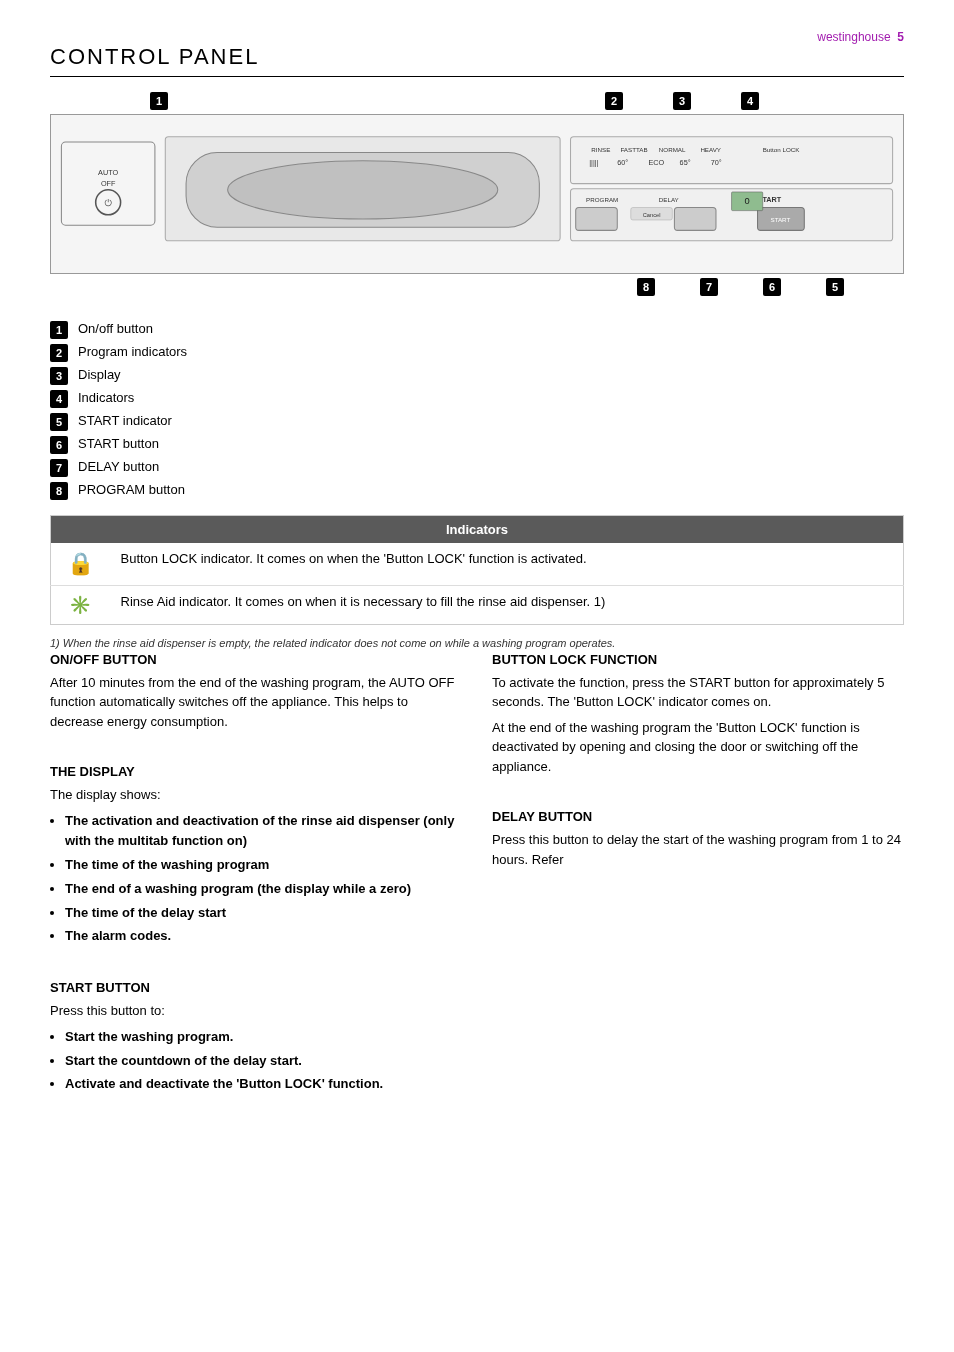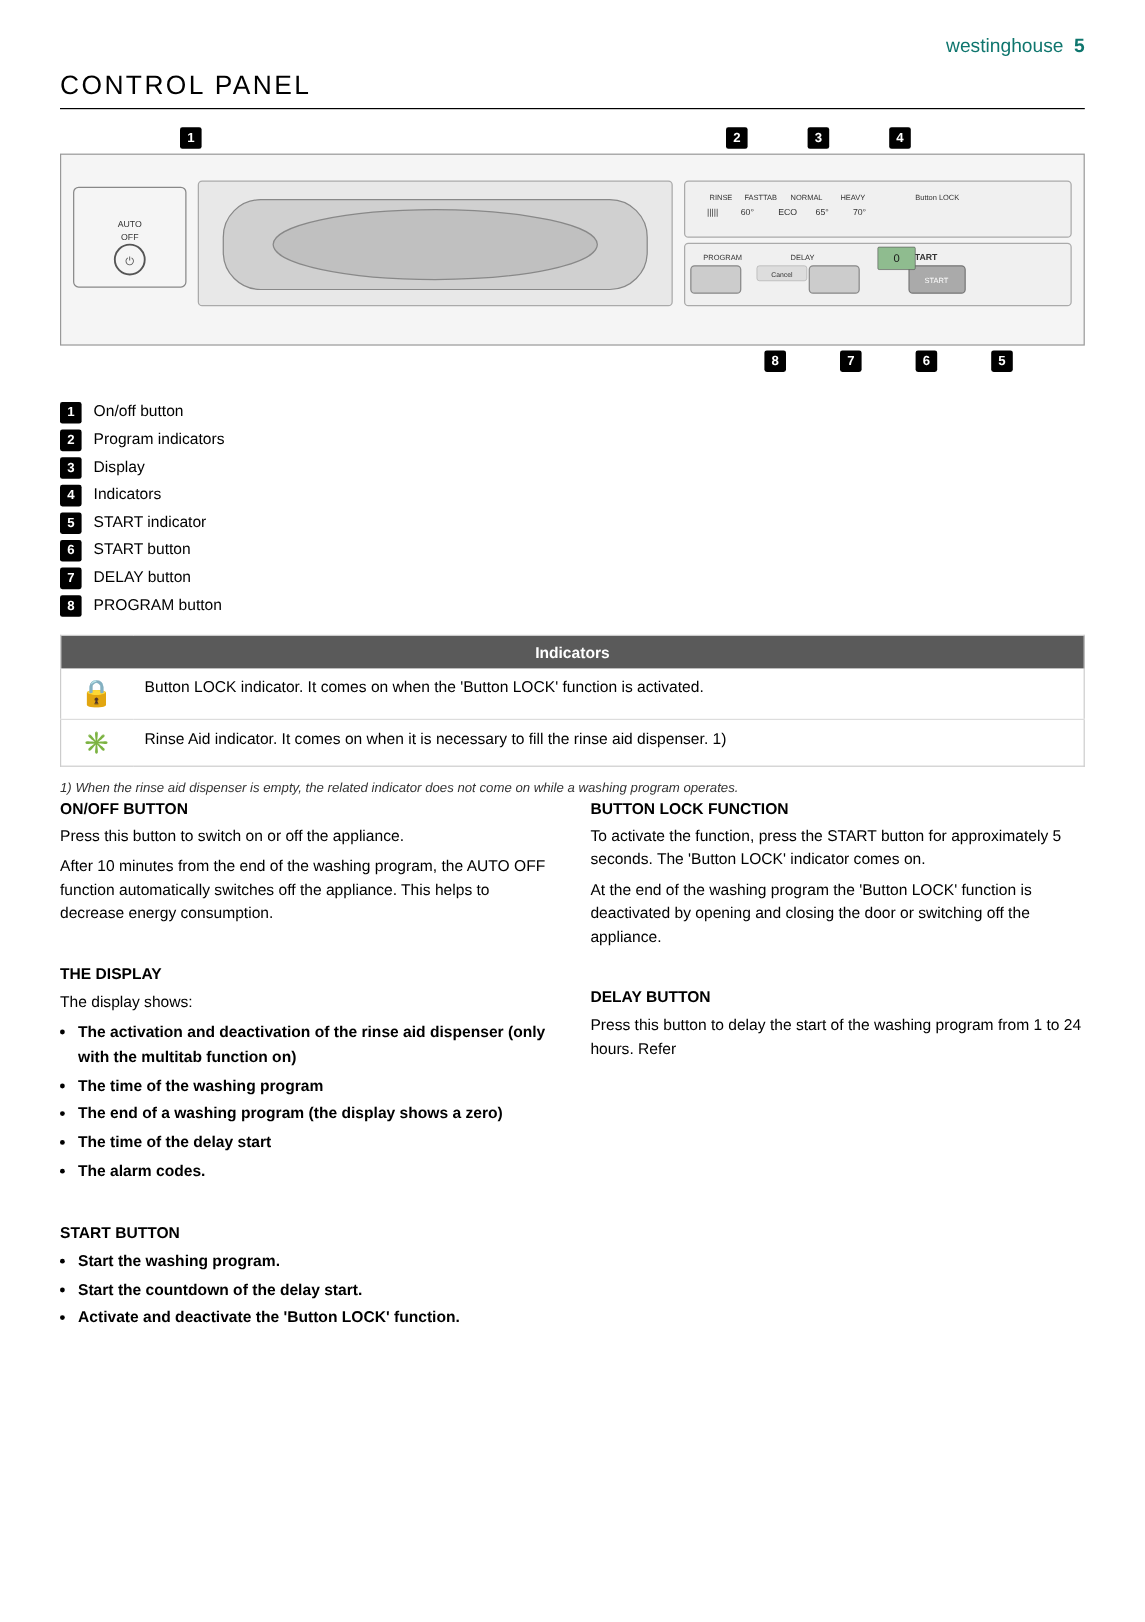--- a/index.html
+++ b/index.html
@@ -7,23 +7,22 @@
       font-family: Arial, sans-serif;
       font-size: 13px;
       background: #fff;
       color: #000;
       width: 954px;
       min-height: 1352px;
       padding: 30px 50px 40px 50px;
     }
     .page-header {
       text-align: right;
-      font-size: 16px;
-      margin-bottom: 10px;
-      color: #0f766e;
+      font-size: 12px;
+      color: #a21caf;
     }
     .page-title {
       font-size: 22px;
       font-weight: normal;
       letter-spacing: 2px;
       text-transform: uppercase;
       margin-bottom: 6px;
     }
     .title-divider {
       border: none;
@@ -275,34 +274,34 @@
     </tr>
   </tbody>
 </table>
 
 <p class="footnote">1) When the rinse aid dispenser is empty, the related indicator does not come on while a washing program operates.</p>
 
 <div class="two-col">
   <div class="col-left">
 
     <div class="section-title">ON/OFF BUTTON</div>
-    <p>Press this button to switch on or off the appliance.</p>
     <p>After 10 minutes from the end of the washing program, the AUTO OFF function automatically switches off the appliance. This helps to decrease energy consumption.</p>
 
     <div class="section-title">THE DISPLAY</div>
     <p>The display shows:</p>
     <ul>
       <li>The activation and deactivation of the rinse aid dispenser (only with the multitab function on)</li>
       <li>The time of the washing program</li>
-      <li>The end of a washing program (the display shows a zero)</li>
+      <li>The end of a washing program (the display while a zero)</li>
       <li>The time of the delay start</li>
       <li>The alarm codes.</li>
     </ul>
 
     <div class="section-title">START BUTTON</div>
+    <p>Press this button to:</p>
     <ul>
       <li>Start the washing program.</li>
       <li>Start the countdown of the delay start.</li>
       <li>Activate and deactivate the 'Button LOCK' function.</li>
     </ul>
   </div>
 
   <div class="col-right">
 
     <div class="section-title">BUTTON LOCK FUNCTION</div>

